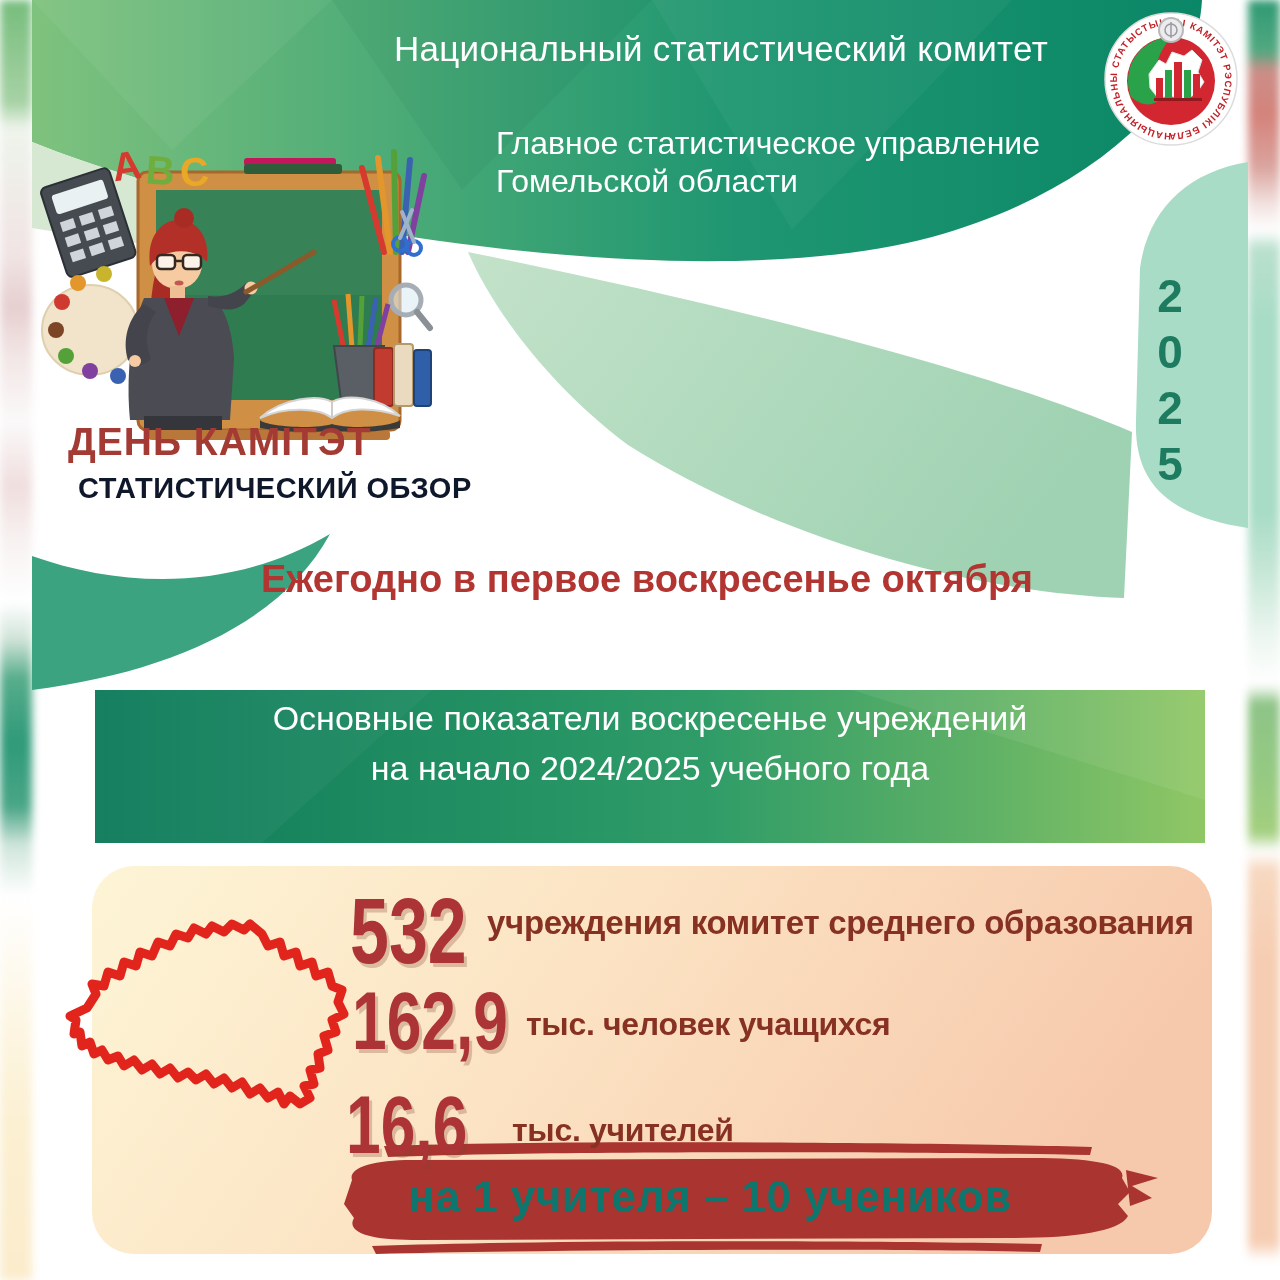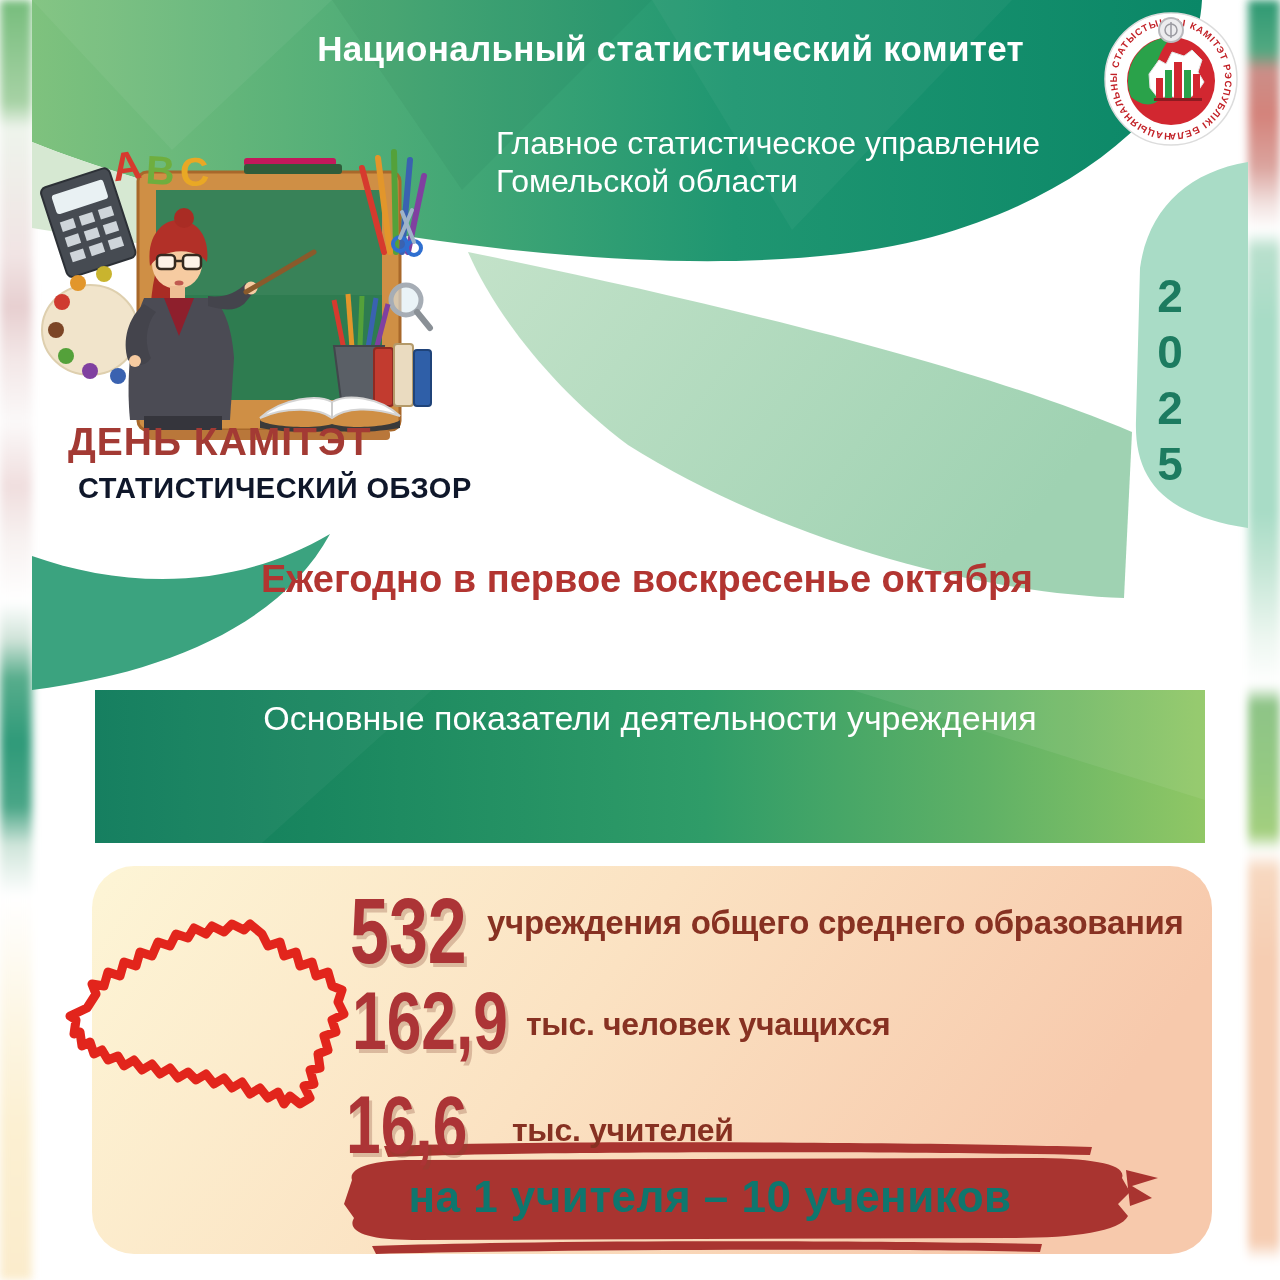--- a/index.html
+++ b/index.html
@@ -15,22 +15,22 @@
     #2f9a79 58%,#4aa687 63%,#cfe5da 66%,#ffffff 70%,#fdf6e3 80%,#fcf0d2 88%,#fbeccc 100%);}
   .strip-right{right:0;background:linear-gradient(to bottom,
     #2e9973 0%,#52a981 4%,#cc8e88 5.5%,#d4837b 9%,#dba49e 13%,#f2e3e1 16%,
     #ffffff 18%,#b9e0cd 19.5%,#a8dcc6 25%,#a8dcc6 40%,#c2e5d4 44%,#eef7f1 50%,
     #ffffff 53.5%,#8ec487 55%,#94c983 60%,#a3cf7e 65%,#ffffff 66.5%,
     #f7d8c0 68%,#f6cdb2 75%,#f6cdb2 97%,#ffffff 98.5%,#ffffff 100%);}
   #panel{position:absolute;left:32px;top:0;width:1216px;height:1280px;}
   #bg{position:absolute;left:0;top:0;}
 
   .abs{position:absolute;}
-  .org-block{right:224px;top:26px;text-align:right;color:#fff;
-    font-size:35px;font-weight:bold;line-height:45px;letter-spacing:.3px;}
+  .org-block{right:200px;top:26px;text-align:right;color:#fff;
+    font-size:35px;font-weight:normal;line-height:45px;letter-spacing:.3px;}
   .dept-block{right:208px;top:124px;text-align:left;color:#fff;
     font-size:32px;font-weight:400;line-height:38px;}
   .year-col{left:1112px;top:268px;width:52px;display:flex;flex-direction:column;
     text-align:center;color:#1d7b60;font-size:46px;font-weight:bold;line-height:56px;}
   .title-main{left:36px;top:420px;color:#a33a34;font-size:39px;font-weight:bold;letter-spacing:1px;}
   .title-sub{left:26px;top:472px;color:#0f172a;font-size:29px;font-weight:bold;letter-spacing:.5px;margin-left:20px;}
   .headline{left:70px;top:556px;width:1090px;text-align:center;color:#b23531;
     font-size:38px;font-weight:bold;line-height:47px;}
   .banner-text{left:63px;top:693px;width:1110px;height:150px;text-align:center;
     color:#ffffff;font-size:34px;font-weight:400;line-height:50px;}
@@ -280,25 +280,26 @@
   </div>
 
   <div class="abs title-main">ДЕНЬ КАМІТЭТ</div>
   <div class="abs title-sub">СТАТИСТИЧЕСКИЙ ОБЗОР</div>
 
   <div class="abs headline">
     <div>Ежегодно в первое воскресенье октября</div>
   </div>
 
   <div class="abs banner-text">
-    <div>Основные показатели деятельности учреждения</div>
+    <div>Основные показатели воскресенье учреждений</div>
+    <div>на начало 2024/2025 учебного года</div>
   </div>
 
   <div class="abs stat-value v1"><span class="sv">532</span></div>
-  <div class="abs stat-label l1">учреждения общего среднего образования</div>
+  <div class="abs stat-label l1">учреждения комитет среднего образования</div>
 
   <div class="abs stat-value v2"><span class="sv">162,9</span></div>
   <div class="abs stat-label l2">тыс. человек учащихся</div>
 
   <div class="abs stat-value v3"><span class="sv">16,6</span></div>
   <div class="abs stat-label l3">тыс. учителей</div>
 
   <div class="abs ratio-text">на 1 учителя – 10 учеников</div>
 </div>
 

